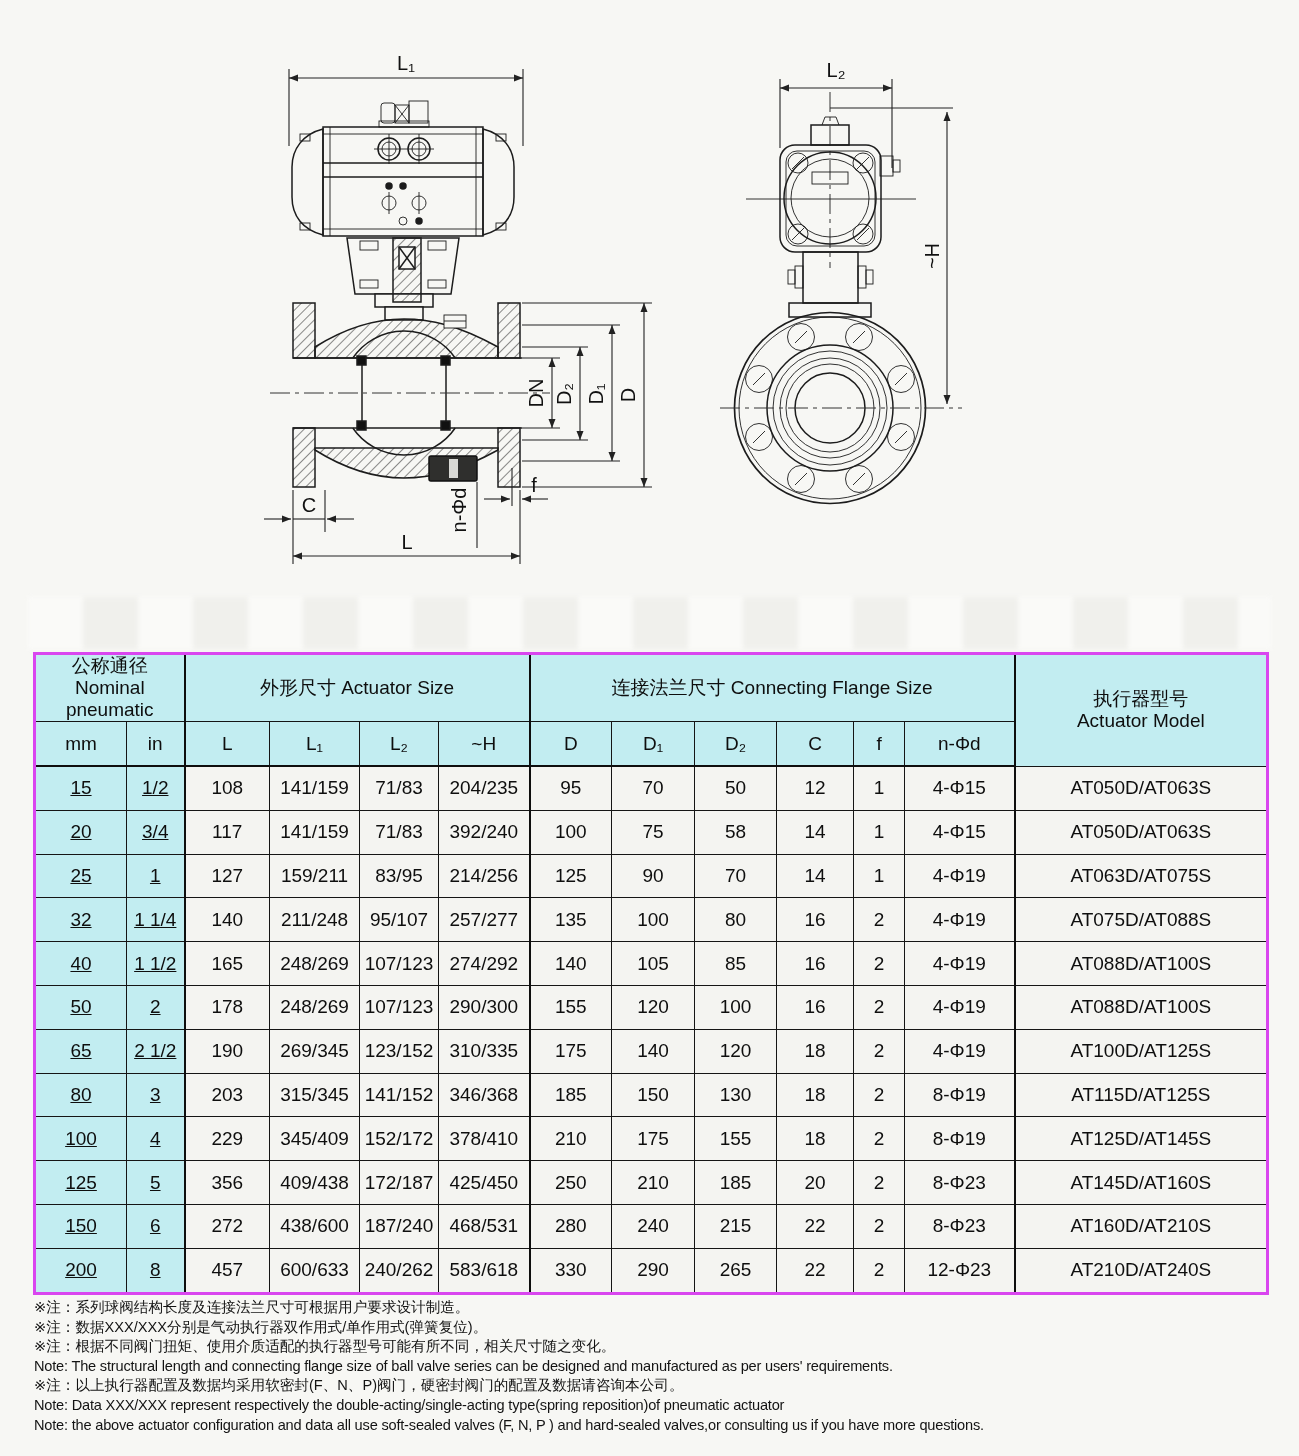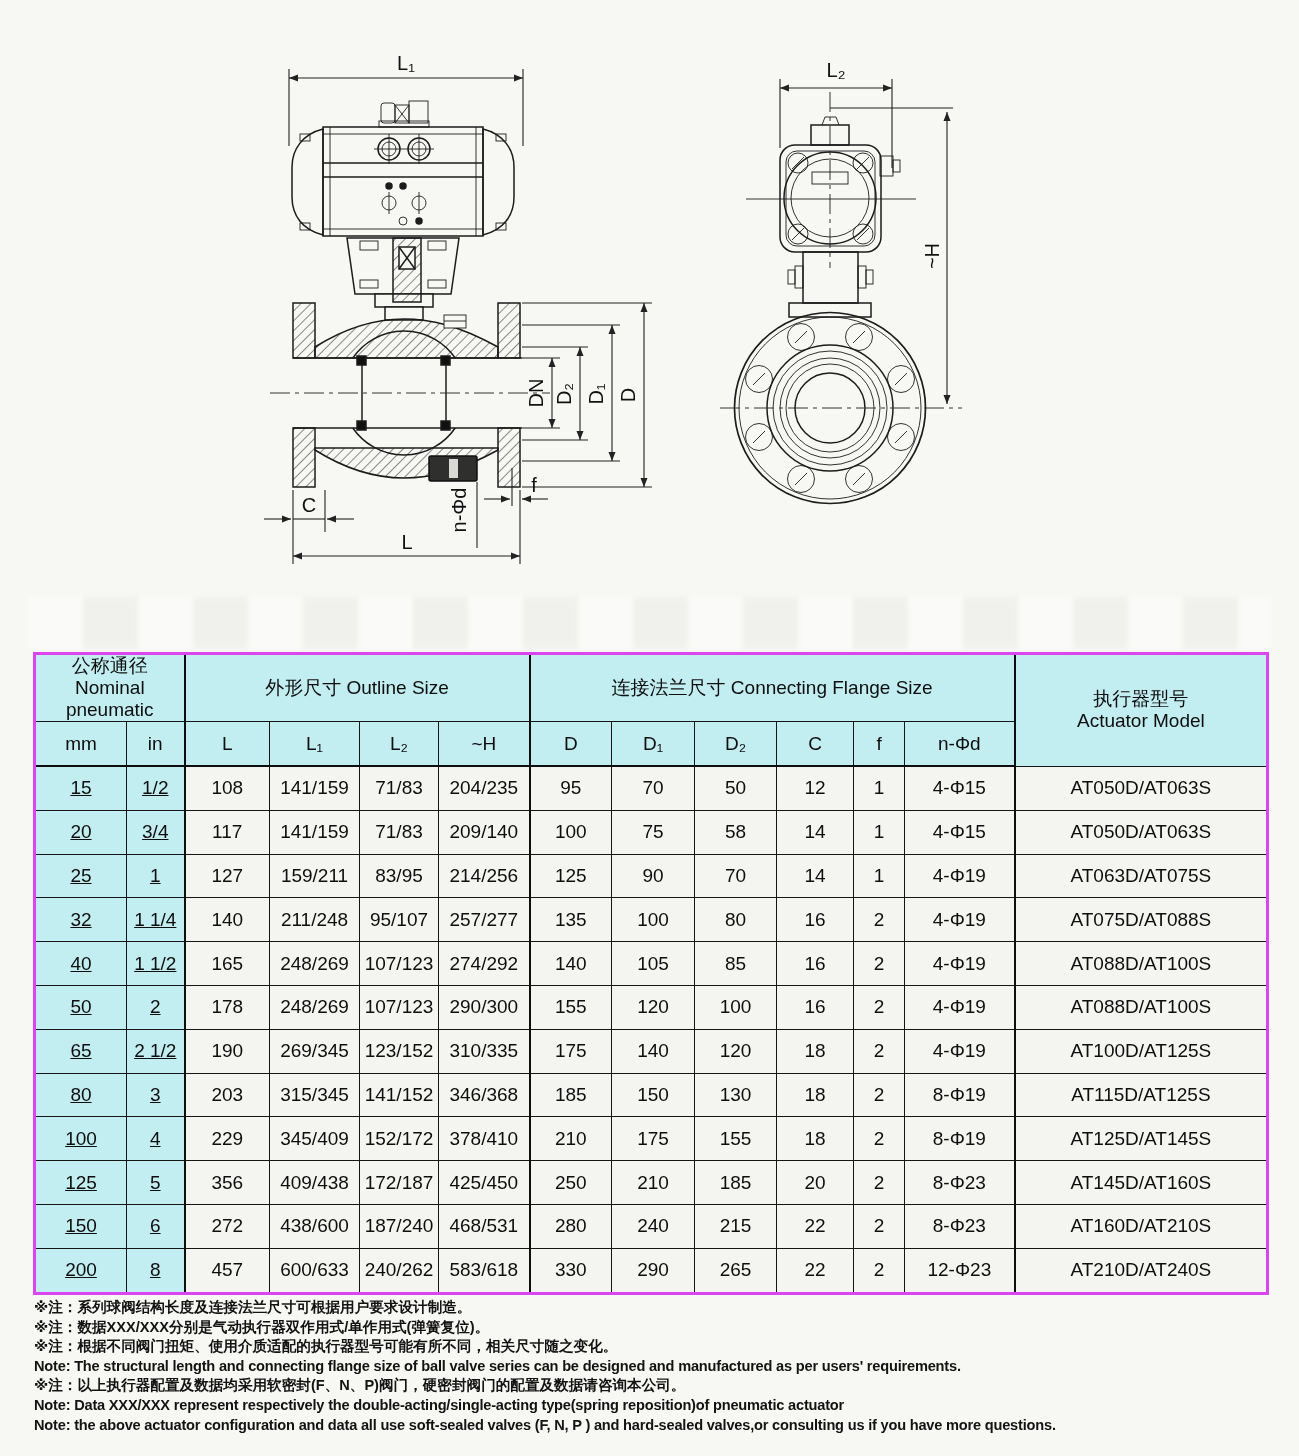--- a/index.html
+++ b/index.html
@@ -23,21 +23,21 @@
              font-size:19px;font-weight:normal;padding:0;color:#0e0e0e;}
   .spec thead th{background:#c2edf1;}
   .spec td.cyan{background:#c2edf1;text-decoration:underline;}
   .spec tr.groups th{height:62px;font-size:19px;}
   .spec tr.cols th{height:43px;border-bottom:2.6px solid #0e0e0e;}
   .spec tbody td{height:42.8px;}
   .sep{border-left:2.6px solid #0e0e0e !important;}
   .gh div{line-height:22px;}
 
   .notes{position:absolute;left:34px;top:1298px;}
-  .note{font-size:14.6px;line-height:19.6px;white-space:nowrap;color:#131313;font-weight:bold;}
+  .note{font-size:14.6px;line-height:19.6px;white-space:nowrap;color:#131313;}
   .note.en{letter-spacing:-0.2px;}
 </style>
 </head>
 <body>
 
 <div class="page">
 
   <svg class="drawing" width="1299" height="600" viewBox="0 0 1299 600">
     <defs>
       <pattern id="hatch" patternUnits="userSpaceOnUse" width="7" height="7" patternTransform="rotate(45)">
@@ -269,21 +269,21 @@
       <col style="width:51px">
         <col style="width:110px">
         <col style="width:253px">
     </colgroup>
     <thead>
       <tr class="groups">
         <th colspan="2" class="gh">
           <div>公称通径</div>
           <div>Nominal pneumatic</div>
         </th>
-        <th colspan="4" class="sep">外形尺寸 Outline Size</th>
+        <th colspan="4" class="sep">外形尺寸 Actuator Size</th>
         <th colspan="6" class="sep">连接法兰尺寸 Connecting Flange Size</th>
         <th rowspan="2" class="gh sep">
           <div>执行器型号</div>
           <div>Actuator Model</div>
         </th>
       </tr>
       <tr class="cols">
         <th>mm</th>
         <th>in</th>
         <th class="sep">L</th>
@@ -313,21 +313,21 @@
           <td>1</td>
           <td>4-Φ15</td>
           <td class="sep">AT050D/AT063S</td>
         </tr>
         <tr>
           <td class="cyan">20</td>
           <td class="cyan">3/4</td>
           <td class="sep">117</td>
           <td>141/159</td>
           <td>71/83</td>
-          <td>209/140</td>
+          <td>392/240</td>
           <td class="sep">100</td>
           <td>75</td>
           <td>58</td>
           <td>14</td>
           <td>1</td>
           <td>4-Φ15</td>
           <td class="sep">AT050D/AT063S</td>
         </tr>
         <tr>
           <td class="cyan">25</td>

